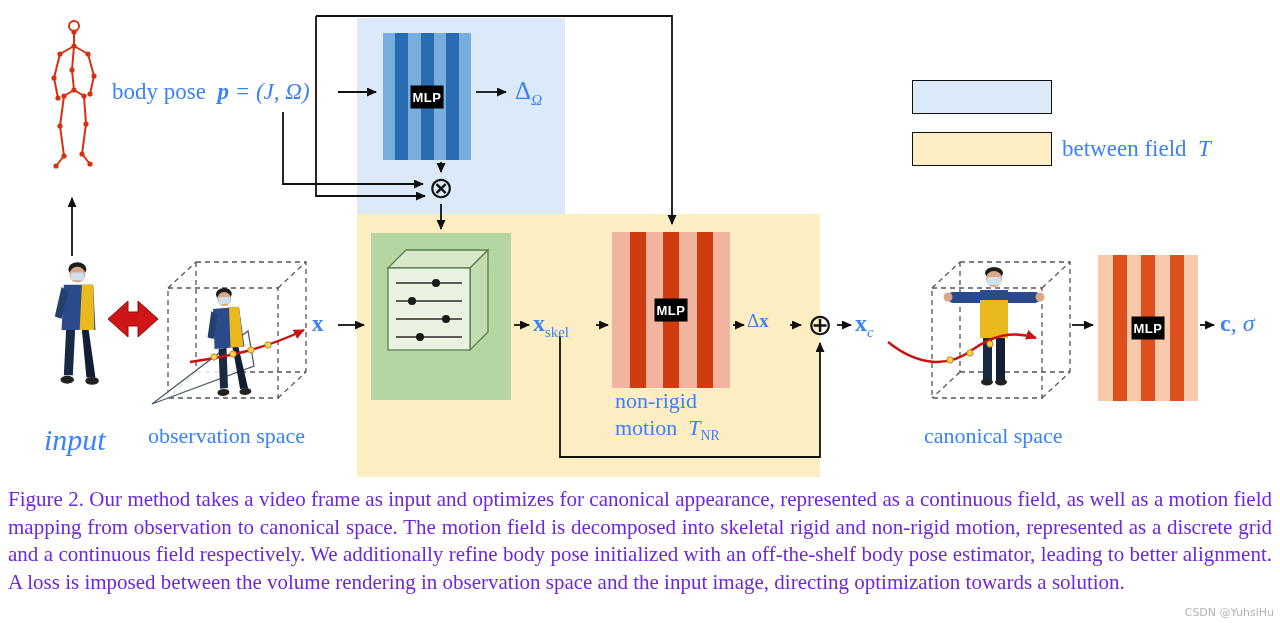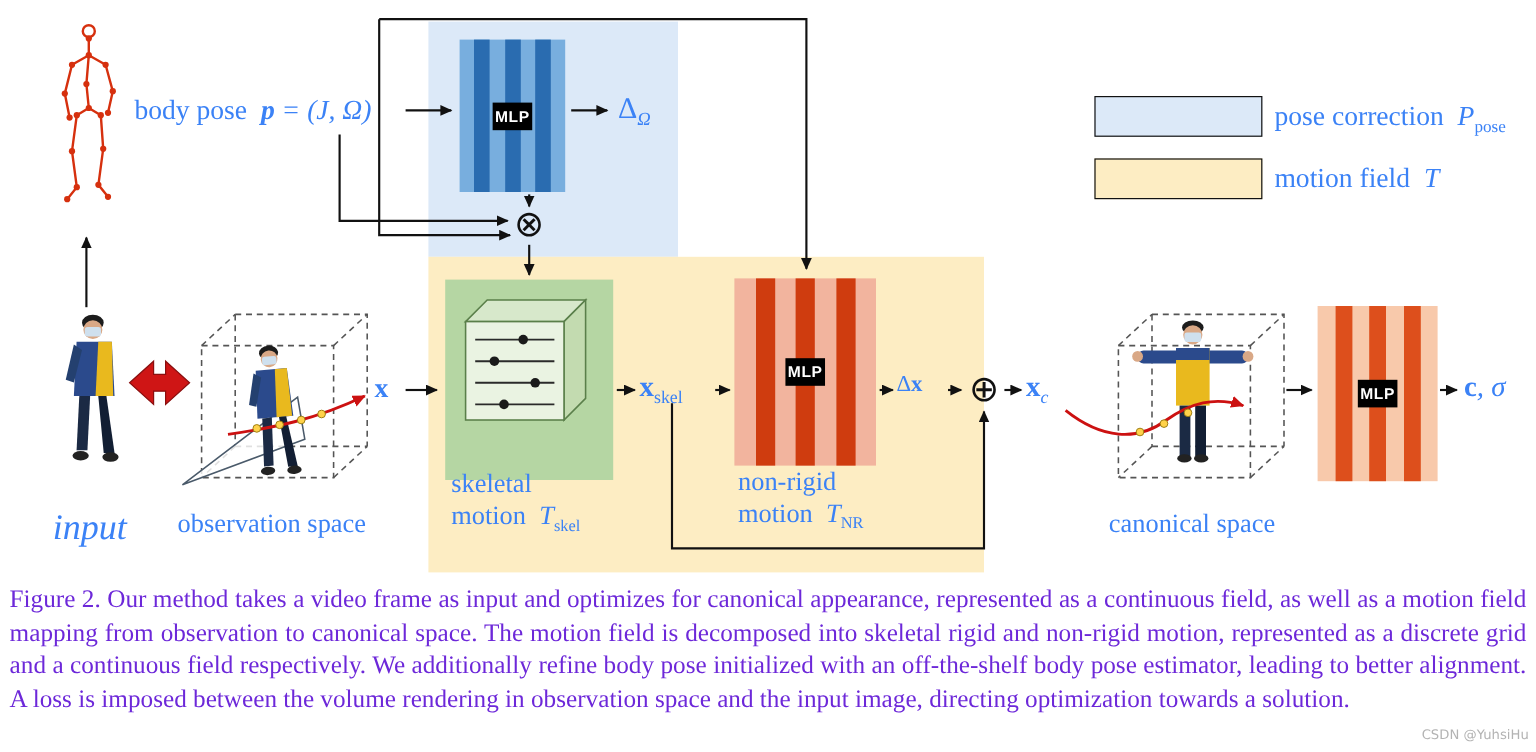--- a/index.html
+++ b/index.html
@@ -228,42 +228,33 @@
   <div class="lab" style="left:747px;top:310px;font-size:19px;">
     <span>Δ</span><b>x</b>
   </div>
   <div class="lab" style="left:855px;top:310px;font-size:24px;">
     <b>x</b><sub class="mi">c</sub>
   </div>
   <div class="lab" style="left:1220px;top:310px;font-size:24px;">
     <b>c</b><span class="mi">, σ</span>
   </div>
 
-  <div class="lab" style="left:376px;top:389px;font-size:22px;line-height:27px;">
-    <span>skeletal</span><br>
-    <span>motion</span>&nbsp;
-    <span class="mi">T</span><sub>skel</sub>
-  </div>
   <div class="lab" style="left:615px;top:387px;font-size:22px;line-height:27px;">
     <span>non-rigid</span><br>
     <span>motion</span>&nbsp;
     <span class="mi">T</span><sub>NR</sub>
   </div>
 
   <div class="lab" style="left:44px;top:423px;font-size:30px;font-style:italic;">input</div>
   <div class="lab" style="left:148px;top:423px;font-size:22px;">observation space</div>
   <div class="lab" style="left:924px;top:423px;font-size:22px;">canonical space</div>
 
   <div class="swatch" id="sw-pose"></div>
-  <div class="lab" style="left:1062px;top:84px;font-size:23px;">
-    <span>pose correction</span>&nbsp;
-    <span class="mi">P</span><sub>pose</sub>
-  </div>
   <div class="swatch" id="sw-motion"></div>
   <div class="lab" style="left:1062px;top:136px;font-size:23px;">
-    <span>motion field</span>&nbsp;
+    <span>between field</span>&nbsp;
     <span class="mi">T</span>
   </div>
 
   <p id="caption">Figure 2. Our method takes a video frame as input and optimizes for canonical appearance, represented as a continuous field, as well as a motion field mapping from observation to canonical space. The motion field is decomposed into skeletal rigid and non-rigid motion, represented as a discrete grid and a continuous field respectively. We additionally refine body pose initialized with an off-the-shelf body pose estimator, leading to better alignment. A loss is imposed between the volume rendering in observation space and the input image, directing optimization towards a solution.</p>
   <div id="watermark">CSDN @YuhsiHu</div>
 
 </div>
 
 </body></html>

